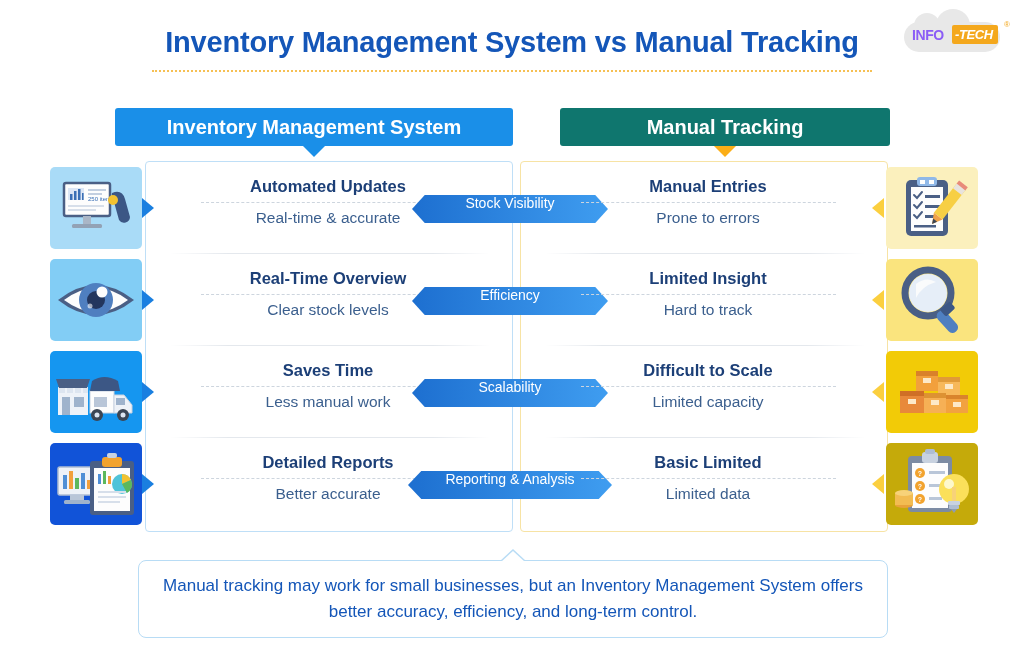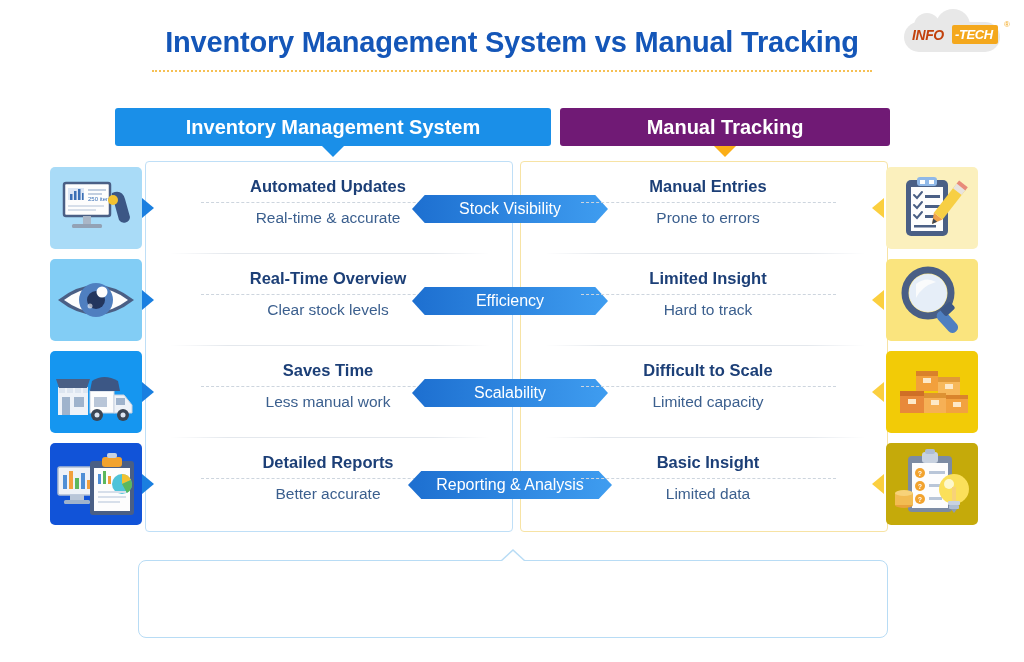--- a/index.html
+++ b/index.html
@@ -72,22 +72,21 @@
     left: 32px; top: -13px;
     width: 34px; height: 32px;
     background: #e8e8e8;
     border-radius: 50%;
   }
   #logo-info {
     position: absolute;
     left: 8px; top: 13px;
     font-size: 14px;
     font-weight: bold;
-    font-style: italic;
-    color: #c2410c;
+    color: #8b5cf6;
     letter-spacing: -0.4px;
   }
   #logo-tech {
     position: absolute;
     left: 48px; top: 11px;
     background: #f4a81d;
     color: #ffffff;
     font-size: 13px;
     font-weight: bold;
     font-style: italic;
@@ -119,29 +118,29 @@
     bottom: -11px;
     left: 50%;
     margin-left: -11px;
     width: 0; height: 0;
     border-left: 11px solid transparent;
     border-right: 11px solid transparent;
   }
   #banner-left {
     left: 115px;
     top: 108px;
-    width: 436px;
+    width: 398px;
     background: #1a8fe8;
   }
   #banner-left .notch { border-top: 11px solid #1a8fe8; }
   #banner-right {
     left: 560px;
     top: 108px;
     width: 330px;
-    background: #701a75;
+    background: #0f766e;
   }
   #banner-right .notch { border-top: 11px solid #fbae17; }
 
   
   #panel-left {
     position: absolute;
     left: 145px;
     top: 161px;
     width: 368px;
     height: 371px;
@@ -256,23 +255,22 @@
     line-height: 20px;
   }
 
   
   .hex {
     position: absolute;
     height: 28px;
     top: 33px;
     background: linear-gradient(to right, #1d6fd0, #3f9df0);
     color: #ffffff;
-    font-size: 16px;
+    font-size: 14px;
     display: flex;
-    align-items: center;
     justify-content: center;
     clip-path: polygon(0% 50%, 6.5% 0%, 93.5% 0%, 100% 50%, 93.5% 100%, 6.5% 100%);
   }
   .hex.w1 { left: 412px; width: 196px; }
   .hex.w2 { left: 408px; width: 204px; }
 
   
   #callout {
     position: absolute;
     left: 138px;
@@ -548,21 +546,21 @@
       <div class="cell-title">Detailed Reports</div>
       <div class="cell-rule"></div>
       <div class="cell-sub">Better accurate</div>
     </div>
 
     <div class="hex w2">
       <span>Reporting &amp; Analysis</span>
     </div>
 
     <div class="cell-text cell-right">
-      <div class="cell-title">Basic Insight</div>
+      <div class="cell-title">Basic Limited</div>
       <div class="cell-rule"></div>
       <div class="cell-sub">Limited data</div>
     </div>
 
     <div class="tile-arrow-left"></div>
     <div class="tile tile-right" style="background:#c5aa0a">
       <svg viewBox="0 0 92 82">
         <rect x="22" y="13" width="44" height="56" rx="4" fill="#7c8ba3"></rect>
         <rect x="26" y="20" width="36" height="45" fill="#fdfdfd"></rect>
         <rect x="36" y="9" width="16" height="11" rx="3" fill="#c8d2e0"></rect>
@@ -590,13 +588,14 @@
       </svg>
     </div>
 
   </div>
 
 </div>
 
 <div id="callout">
   <div id="callout-notch-outer"></div>
   <div id="callout-notch-inner"></div>
+  <div id="callout-text">Manual tracking may work for small businesses, but an Inventory Management System offers better accuracy, efficiency, and long-term control.</div>
 </div>
 
 </body></html>

